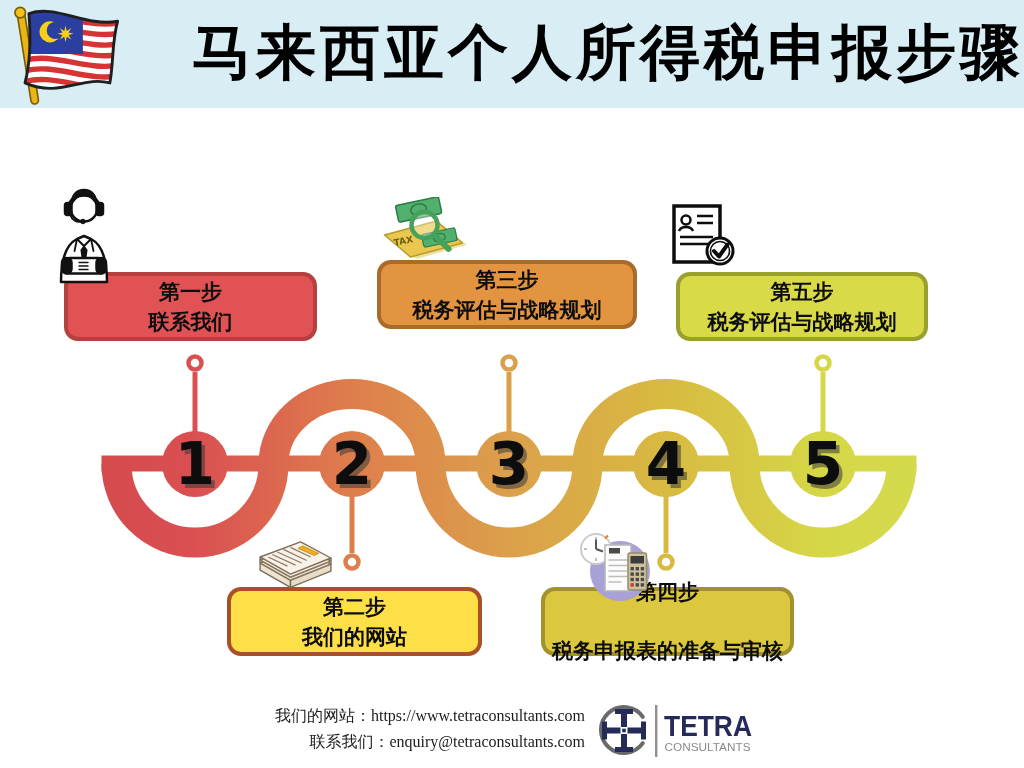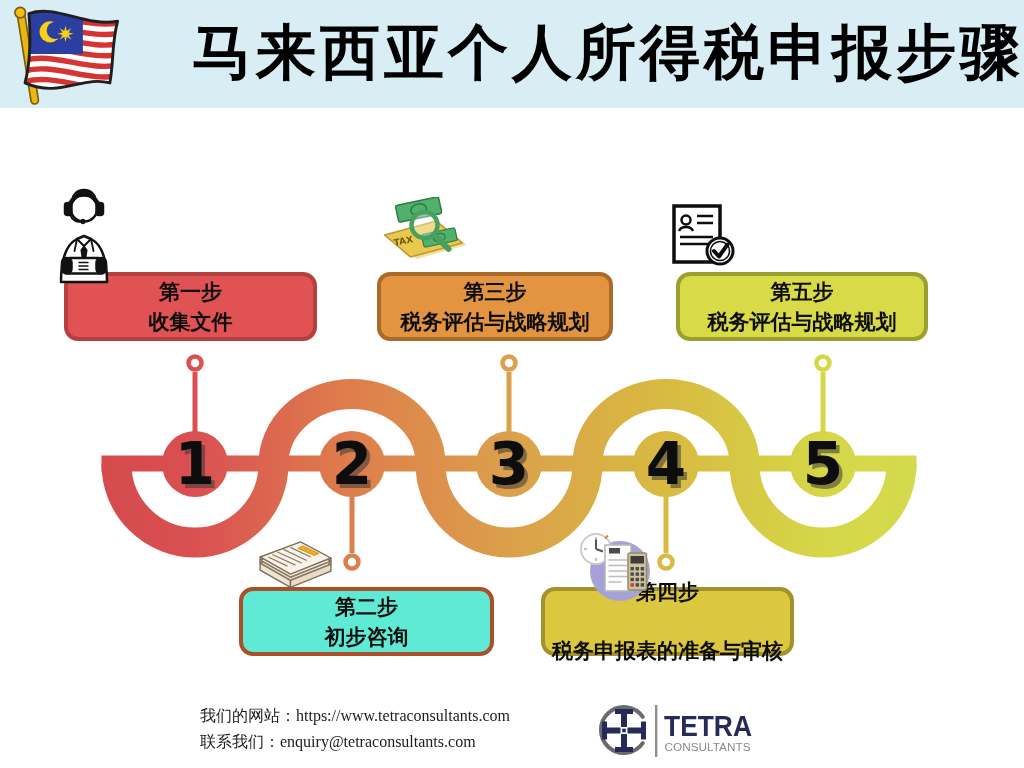--- a/index.html
+++ b/index.html
@@ -17,36 +17,36 @@
 
   
   .wave-layer { position:absolute; left:0; top:0; width:1024px; height:768px; z-index:1; }
 
   
   .step-box { position:absolute; border:4px solid; border-radius:14px; z-index:2;
               display:flex; flex-direction:column; justify-content:center; align-items:center;
               font-weight:bold; font-size:21px; line-height:30px; color:#0d0d0d; text-align:left; }
   .step-box .l1, .step-box .l2 { white-space:nowrap; }
   .box-1 { left:64px;  top:272px; width:253px; height:69px; background:#e05253; border-color:#b4413f; }
-  .box-2 { left:239px; top:587px; width:255px; height:69px; background:#5eead4; border-color:#aa5028; }
-  .box-3 { left:377px; top:272px; width:236px; height:69px; background:#e29440; border-color:#a96a2a;border-radius:13px; }
+  .box-2 { left:227px; top:587px; width:255px; height:69px; background:#fde047; border-color:#aa5028; }
+  .box-3 { left:377px; top:260px; width:260px; height:69px; background:#e29440; border-color:#a96a2a; }
   .box-4 { left:541px; top:587px; width:253px; height:69px; background:#dcc83f; border-color:#a2922c;gap:29px; }
   .box-5 { left:676px; top:272px; width:252px; height:69px; background:#d8da47; border-color:#99a02e; }
 
   
   .icon { position:absolute; z-index:2; }
   .icon-1 { left:48px;  top:184px; width:72px;  height:100px; }
   .icon-3 { left:378px; top:197px; width:96px;  height:75px; }
   .icon-5 { left:669px; top:203px; width:70px;  height:66px; }
   .icon-2 { left:250px; top:526px; width:86px;  height:64px; }
   .icon-4 { left:578px; top:529px; width:78px;  height:78px; }
 
   
   .footer-text { position:absolute; left:200px; top:703px; width:385px; z-index:2;
-                 font-size:16px; line-height:26px; color:#1c1c1c; }
+                 text-align:right; font-size:16px; line-height:26px; color:#1c1c1c; }
   .footer-logo { position:absolute; left:592px; top:699px; width:170px; height:64px; z-index:2; }
 </style>
 </head>
 <body>
 
 <div class="stage">
 
   <div class="header">
     <h1>马来西亚个人所得税申报步骤</h1>
     <div class="flag-wrap">
@@ -132,25 +132,25 @@
       <text x="195" y="484" fill="#0d0d0d">1</text>
       <text x="352" y="484" fill="#0d0d0d">2</text>
       <text x="509" y="484" fill="#0d0d0d">3</text>
       <text x="666" y="484" fill="#0d0d0d">4</text>
       <text x="823" y="484" fill="#0d0d0d">5</text>
     </g>
   </svg>
 
   <div class="step-box box-1">
     <div class="l1">第一步</div>
-    <div class="l2">收集文件</div>
+    <div class="l2">联系我们</div>
   </div>
   <div class="step-box box-2">
     <div class="l1">第二步</div>
-    <div class="l2">初步咨询</div>
+    <div class="l2">我们的网站</div>
   </div>
   <div class="step-box box-3">
     <div class="l1">第三步</div>
     <div class="l2">税务评估与战略规划</div>
   </div>
   <div class="step-box box-4">
     <div class="l1">第四步</div>
     <div class="l2">税务申报表的准备与审核</div>
   </div>
   <div class="step-box box-5">

